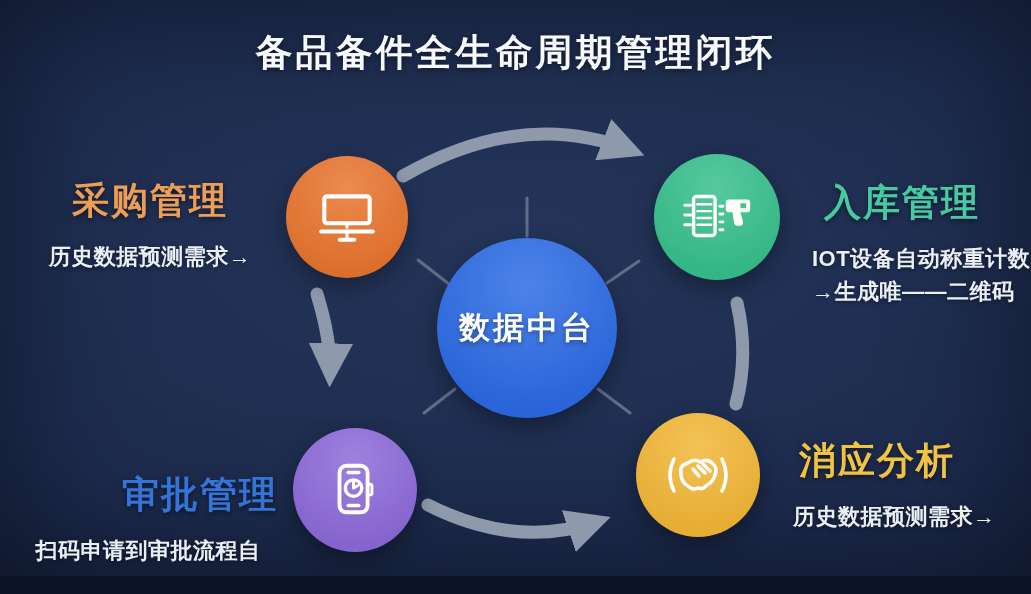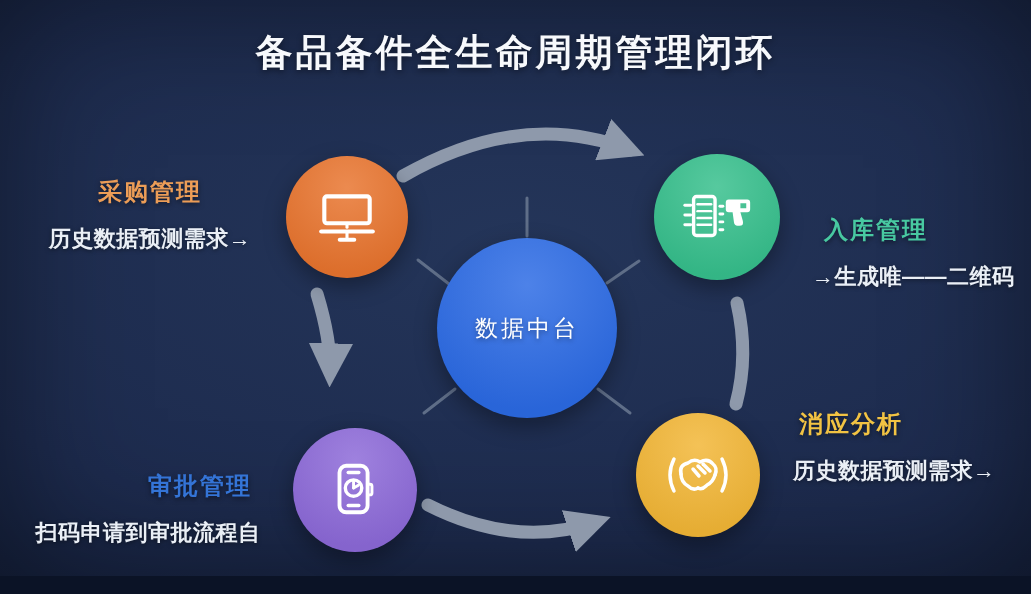--- a/index.html
+++ b/index.html
@@ -22,39 +22,39 @@
     background-image: radial-gradient(circle at 50% 26%, rgba(255,255,255,.16), rgba(0,0,0,.05) 78%);
     box-shadow: 0 8px 22px rgba(0,0,0,.35);
   }
   .circle svg { display:block; }
   .circle-procurement { left:286px; top:156px; width:122px; height:122px; }
   .circle-warehousing { left:654px; top:154px; width:126px; height:126px; }
   .circle-approval    { left:293px; top:428px; width:124px; height:124px; }
   .circle-supply      { left:636px; top:413px; width:124px; height:124px; }
   .circle-center      { left:437px; top:238px; width:180px; height:180px; }
   .center-label {
-    color:#ffffff; font-size:23px; font-weight:400; letter-spacing:3px;
+    color:#ffffff; font-size:31px; font-weight:700; letter-spacing:3px;
     text-shadow:0 2px 5px rgba(0,0,0,.35);
   }
   
   .info { position:absolute; color:#e9eef5; }
   .heading {
-    font-size:24px; font-weight:800; letter-spacing:2px; margin-bottom:14px;
+    font-size:37px; font-weight:800; letter-spacing:2px; margin-bottom:14px;
     text-shadow:0 2px 5px rgba(0,0,0,.5);
   }
   .line {
     font-size:22px; font-weight:600; letter-spacing:.5px; line-height:33px;
     color:#eaeff6; text-shadow:0 1px 4px rgba(0,0,0,.5); white-space:nowrap;
   }
   .info-procurement { left:22px;  top:176px; width:256px; text-align:center; }
   .info-warehousing { left:812px; top:178px; width:215px; text-align:left; }
-  .info-warehousing .heading { padding-left:12px;margin-top:36px; }
+  .info-warehousing .heading { padding-left:12px; }
   .info-approval    { left:28px;  top:426px; width:240px; text-align:center; }
   .info-approval .heading { transform:translateX(52px);margin-top:44px; }
-  .info-supply      { left:793px; top:408px; width:236px; text-align:left; }
+  .info-supply      { left:793px; top:436px; width:236px; text-align:left; }
   .info-supply .heading { padding-left:6px; }
   
   .flow { position:absolute; left:0; top:0; pointer-events:none; }
 </style>
 </head>
 <body>
 
 <div class="stage">
 
   <div class="title">备品备件全生命周期管理闭环</div>
@@ -114,20 +114,21 @@
         <line x1="43" y1="21" x2="46" y2="21"></line>
         <line x1="43" y1="29" x2="46" y2="29"></line>
         <line x1="43" y1="37" x2="46" y2="37"></line>
         <line x1="43" y1="45" x2="46" y2="45"></line>
       </g>
       <path d="M52 14 h19 q3 0 3 3 v7 q0 3 -3 3 h-7 l2.5 9 q1.2 5 -3.5 5 h-2 q-3.2 0 -3.6 -3.5 L56 27 h-4 q-3 0 -3 -3 v-7 q0 -3 3 -3 Z M64 18 h6 v5 h-6 Z" fill="#ffffff" stroke="none" fill-rule="evenodd"></path>
     </svg>
   </div>
   <div class="info info-warehousing">
     <div class="heading" style="color: rgb(72, 201, 161);">入库管理</div>
+    <div class="line">IOT设备自动称重计数</div>
     <div class="line">→生成唯——二维码</div>
   </div>
 
   <div class="circle circle-approval" style="background-color: rgb(140, 105, 216);">
     <svg width="62" height="62" viewBox="0 0 64 64" fill="none" stroke="#ffffff" stroke-linecap="round" stroke-linejoin="round">
       <rect x="16" y="7" width="29" height="48" rx="7" stroke-width="4"></rect>
       <path d="M45 26 h2.5 q2 0 2 2 v7 q0 2 -2 2 H45" stroke-width="3"></path>
       <line x1="25" y1="14" x2="36" y2="14" stroke-width="3.5"></line>
       <line x1="25" y1="48" x2="36" y2="48" stroke-width="3.5"></line>
       <circle cx="30.5" cy="30" r="8.5" stroke-width="3.5"></circle>

